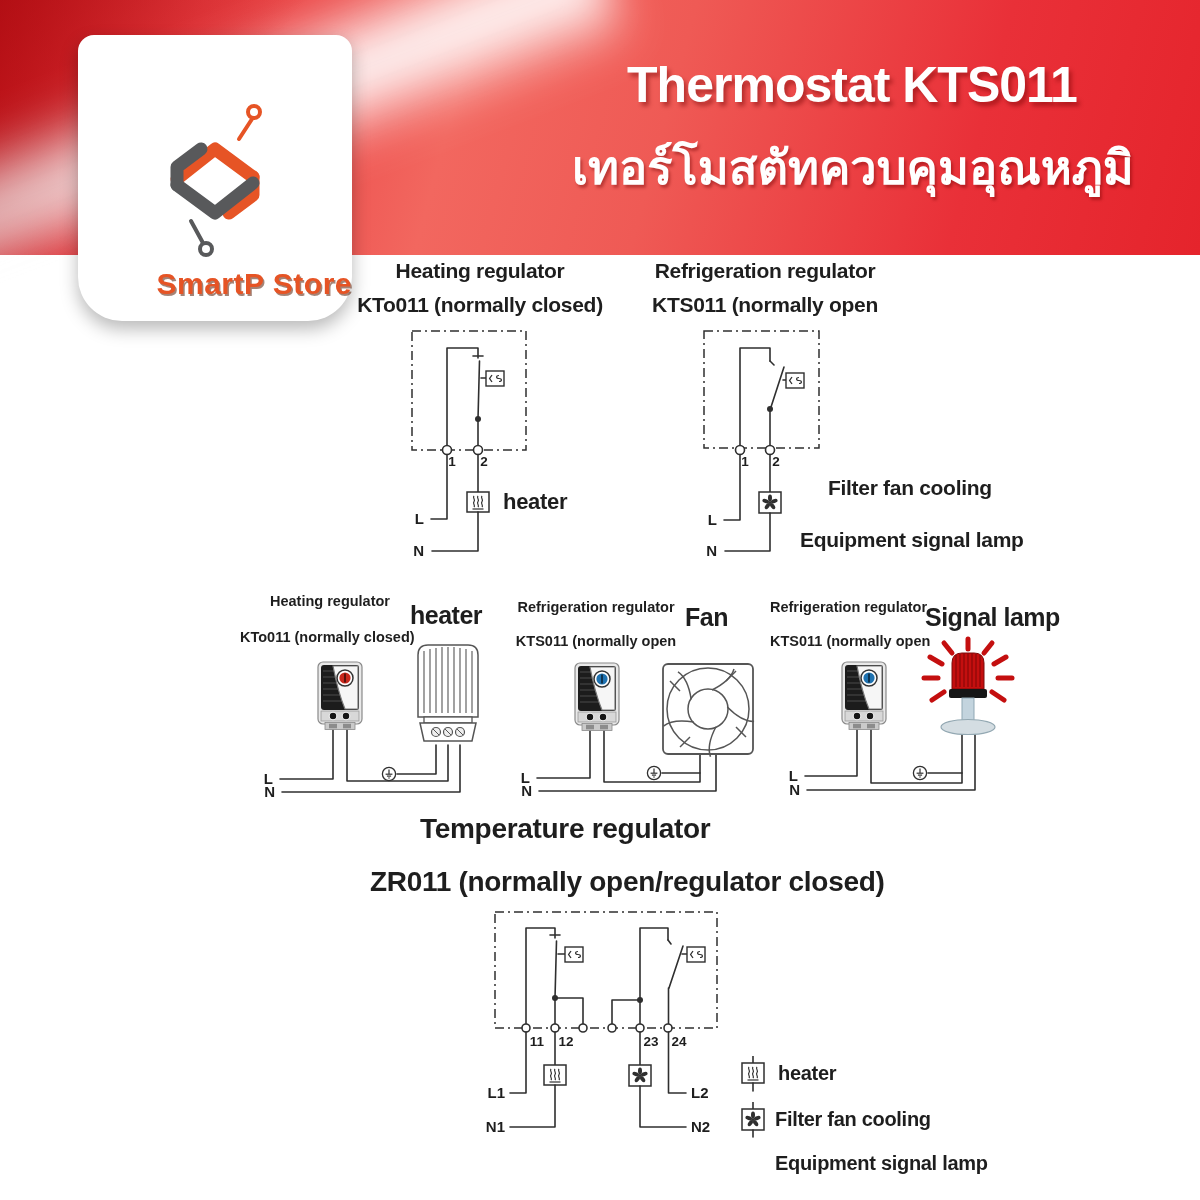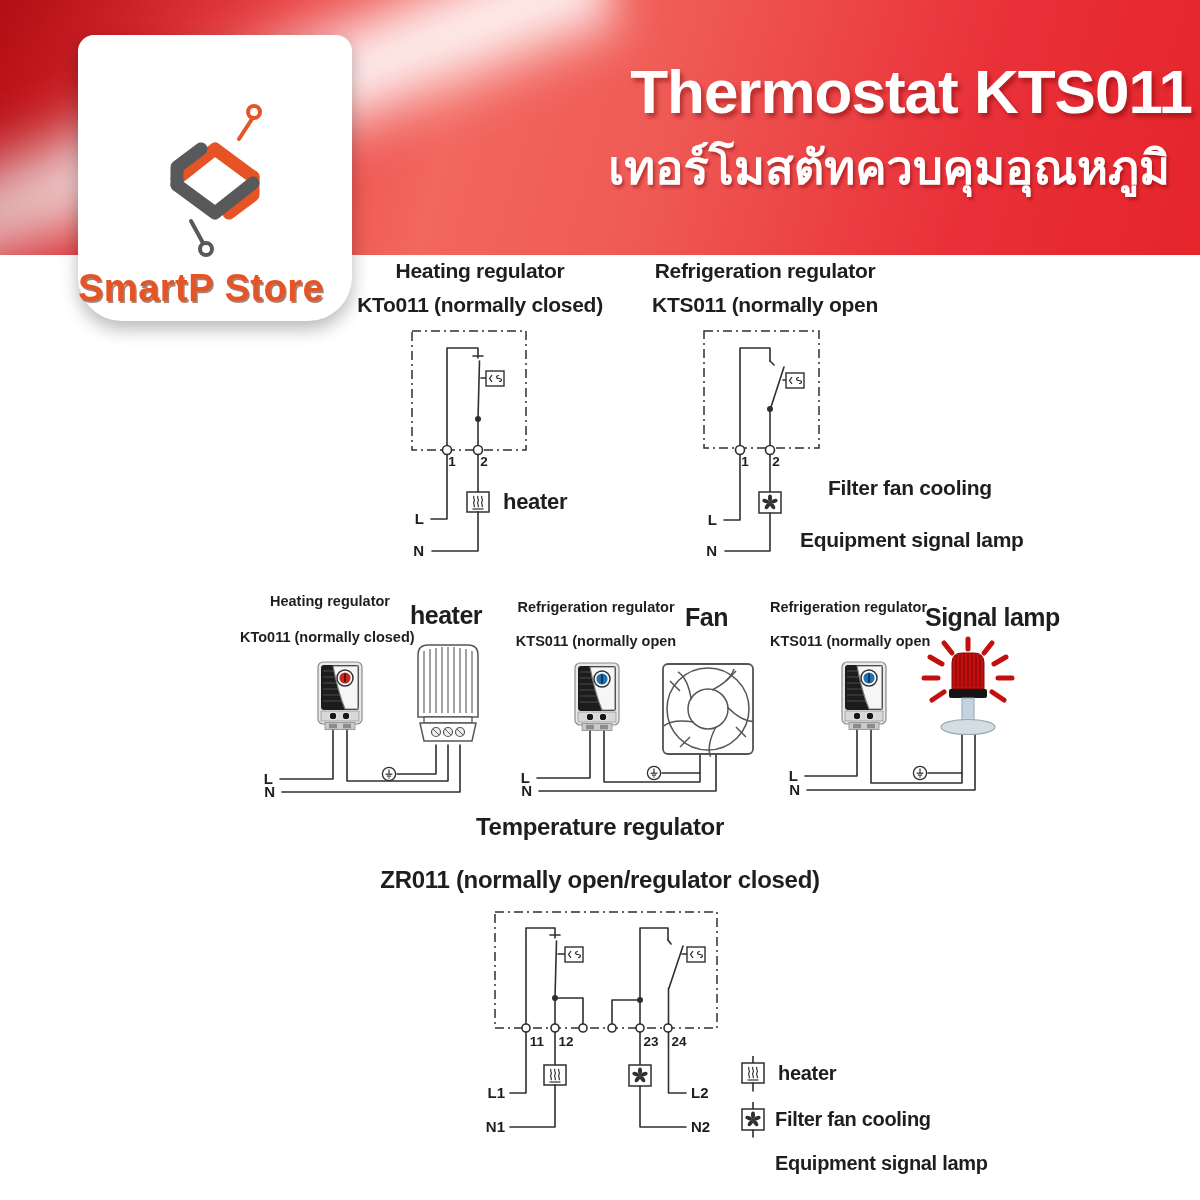--- a/index.html
+++ b/index.html
@@ -13,39 +13,39 @@
   .page{position:relative;width:1200px;height:1200px;background:#fff;overflow:hidden;margin:0 auto}
 
   
   .banner{position:absolute;left:0;top:0;width:1200px;height:255px;
     background:linear-gradient(105deg,var(--banner_red_dark) 0%,#e83a3e 16%,var(--banner_red_light) 38%,#ef5a55 55%,#e93038 80%,#e5242c 100%);}
   .banner::before{content:"";position:absolute;left:-150px;top:40px;width:780px;height:150px;
     background:linear-gradient(rgba(255,255,255,0),#fff 42% 58%,rgba(255,255,255,0));
     transform:rotate(-21deg);filter:blur(22px);opacity:.95}
   .banner::after{content:"";position:absolute;inset:0;
     background:linear-gradient(128deg,rgba(150,8,12,.5) 0%,rgba(150,8,12,0) 22%)}
-  .banner-title{position:absolute;left:612px;top:56px;width:580px;text-align:right;
-    font-size:62px;font-weight:800;letter-spacing:-1px;color:#fff;z-index:2;
+  .banner-title{position:absolute;left:562px;top:56px;width:580px;text-align:center;
+    font-size:50px;font-weight:800;letter-spacing:-1px;color:#fff;z-index:2;
     text-shadow:3px 4px 4px rgba(110,0,0,.45)}
-  .banner-subtitle{position:absolute;left:590px;top:130px;width:580px;text-align:right;
+  .banner-subtitle{position:absolute;left:572px;top:130px;width:580px;text-align:left;
     font-size:47px;font-weight:700;color:#fff;z-index:2;text-shadow:2px 3px 3px rgba(110,0,0,.4)}
 
   
   .logo-card{position:absolute;left:78px;top:35px;width:274px;height:286px;background:#fff;
     border-radius:16px 16px 44px 44px;box-shadow:0 8px 18px rgba(0,0,0,.28);z-index:5}
   .logo-mark{position:absolute;left:81px;top:62px}
-  .logo-text{position:absolute;left:0;top:232px;width:100%;text-align:left;
-    font-size:38px;font-weight:800;letter-spacing:.5px;color:var(--logo_orange);
+  .logo-text{position:absolute;left:0;top:232px;width:100%;text-align:right;
+    font-size:30px;font-weight:800;letter-spacing:.5px;color:var(--logo_orange);
     text-shadow:1.5px 1.5px 0 rgba(90,30,5,.55)}
 
   .abs{position:absolute}
   .h-top{font-size:21px;font-weight:800;color:var(--text_dark);text-align:center;white-space:nowrap;letter-spacing:-.3px}
   .h-small{font-size:14.5px;font-weight:800;color:var(--text_dark);text-align:center;white-space:nowrap}
   .h-biglabel{font-size:25px;font-weight:800;color:var(--text_dark);white-space:nowrap;letter-spacing:-.5px}
-  .h-bottom{font-size:24px;font-weight:800;color:var(--text_dark);text-align:center;white-space:nowrap;letter-spacing:-.3px}
+  .h-bottom{font-size:28px;font-weight:800;color:var(--text_dark);text-align:left;white-space:nowrap;letter-spacing:-.3px}
   .legend-text{font-size:20px;font-weight:800;color:var(--text_dark);white-space:nowrap;letter-spacing:-.3px}
 
   svg .w{stroke:var(--line_dark);stroke-width:1.6;fill:none;stroke-linecap:round;stroke-linejoin:round}
   svg .node{fill:#fff;stroke:var(--line_dark);stroke-width:1.6}
   svg .dot{fill:var(--line_dark)}
   svg text.lab{font-family:"Liberation Sans","DejaVu Sans",sans-serif;font-weight:800;fill:var(--text_dark)}
   svg .t13{font-size:13.5px}
   svg .t15{font-size:15px}
   svg .t22{font-size:22px;letter-spacing:-.3px}
   svg .t21{font-size:21px;letter-spacing:-.3px}

